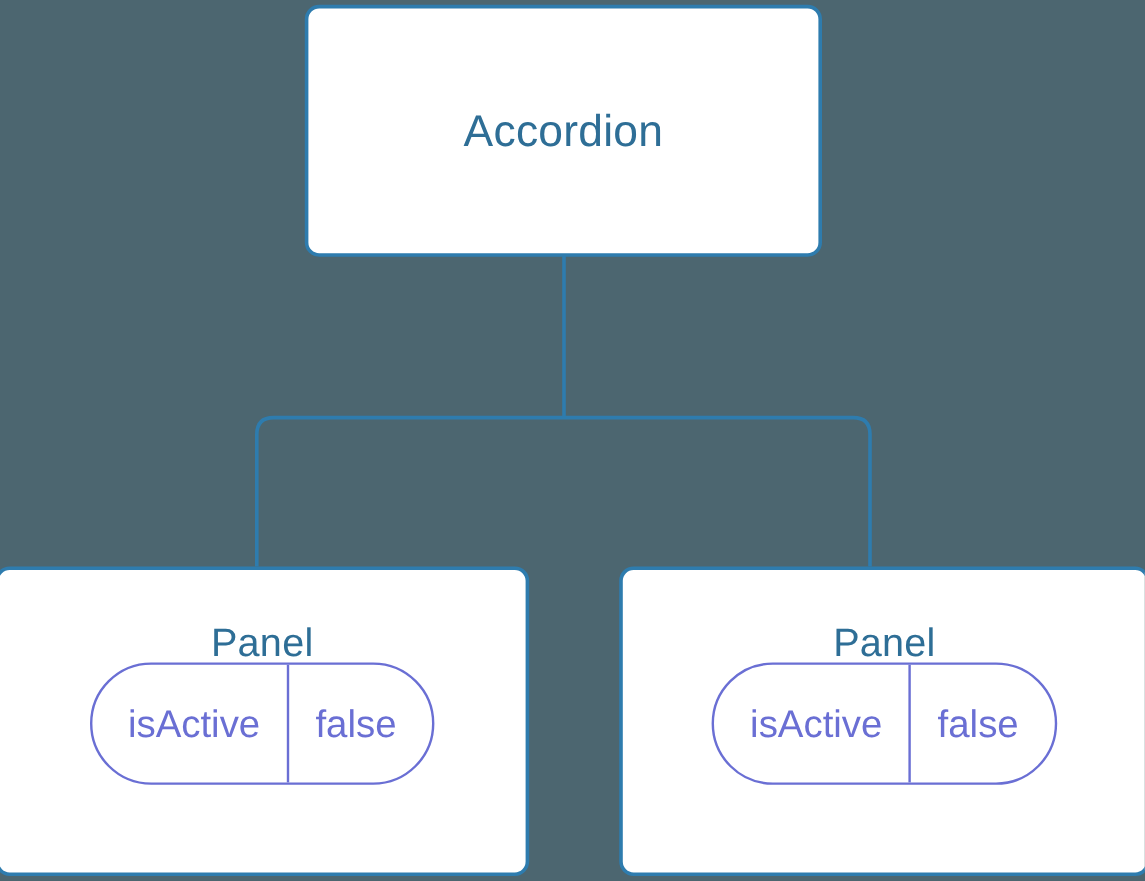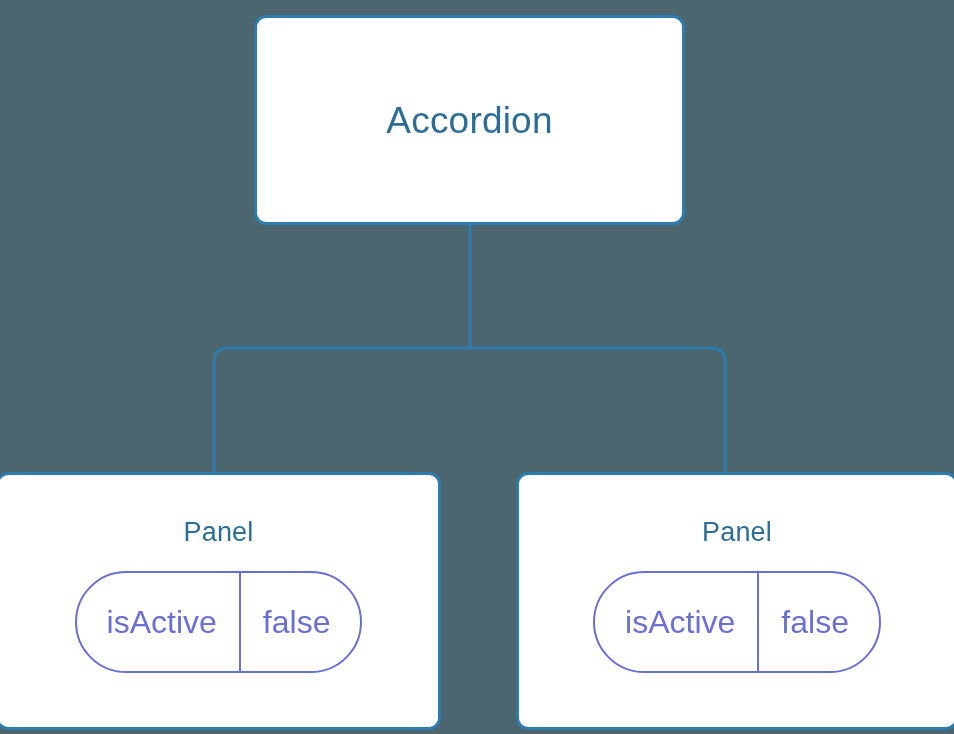--- a/index.html
+++ b/index.html
@@ -48,52 +48,51 @@
   .node-title {
     color: #2e6e96;
     font-weight: 400;
     letter-spacing: 0.2px;
     white-space: nowrap;
   }
 
   
   #node-accordion {
     left: 254px;
-    top: 15px;
+    top: 4px;
     width: 431px;
     height: 210px;
     justify-content: center;
   }
   #node-accordion .node-title {
     font-size: 37px;
     line-height: 1;
   }
 
   
   .node-panel {
     top: 472px;
     height: 258px;
     padding-top: 44px;
   }
   .node-panel .node-title {
-    font-size: 27px;
+    font-size: 33px;
     line-height: 1;
   }
   #node-panel-0 {
     left: -4px;
     width: 445px;
   }
   #node-panel-1 {
     left: 516px;
     width: 442px;
   }
 
   
   .state-pill {
-    margin-top: 25px;
     height: 102px;
     box-sizing: border-box;
     border: 2px solid #6a6fd4;
     border-radius: 51px;
     display: flex;
     align-items: stretch;
     background: transparent;
   }
   .pill-key,
   .pill-value {

